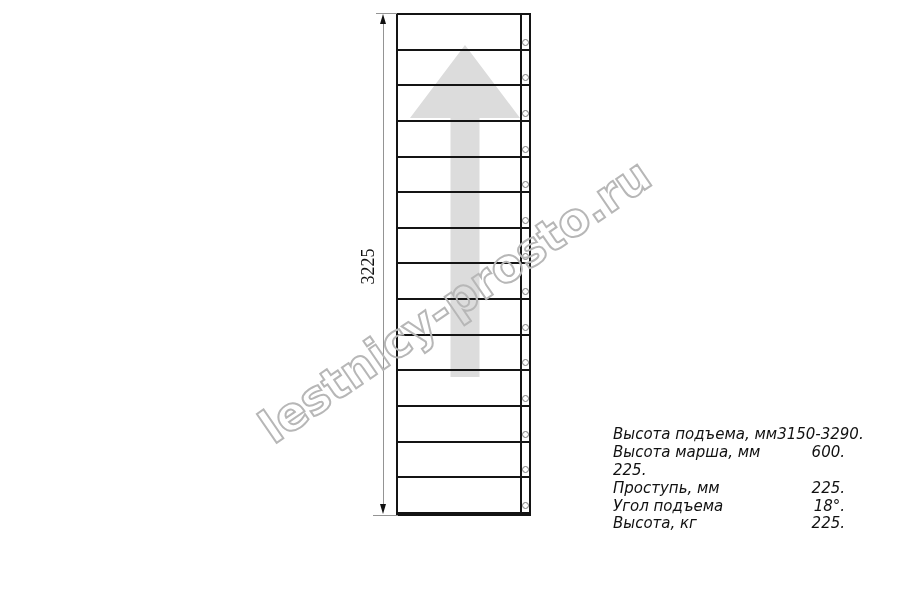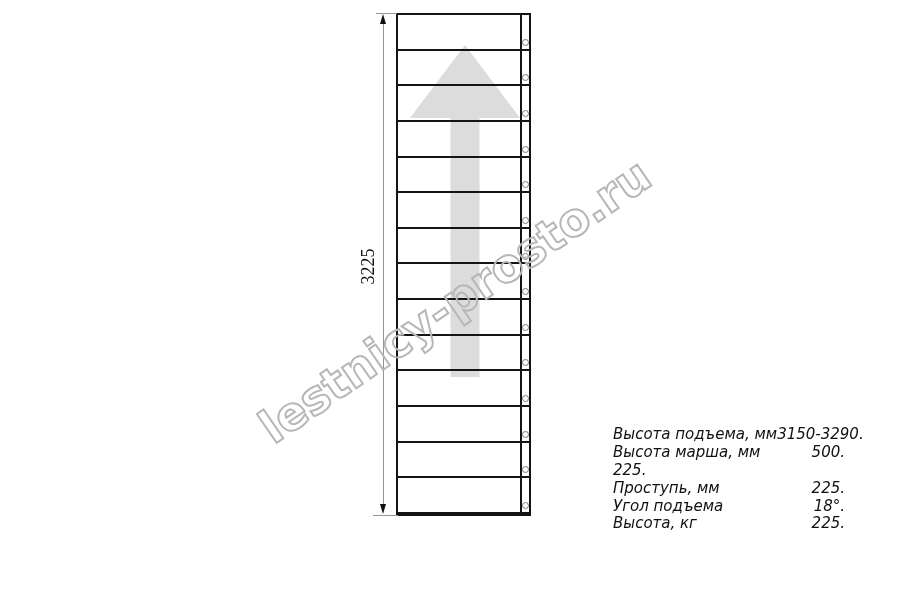--- a/index.html
+++ b/index.html
@@ -206,21 +206,21 @@
 
   <div class="watermark">lestnicy-prosto.ru</div>
 
   <div class="specs">
     <div class="spec-row">
       <span class="spec-label">Высота подъема, мм</span>
       <span class="spec-value">3150-3290.</span>
     </div>
     <div class="spec-row">
       <span class="spec-label">Высота марша, мм</span>
-      <span class="spec-value">500.</span>
+      <span class="spec-value">600.</span>
     </div>
     <div class="spec-row">
       <span class="spec-value">225.</span>
     </div>
     <div class="spec-row">
       <span class="spec-label">Проступь, мм</span>
       <span class="spec-value">225.</span>
     </div>
     <div class="spec-row">
       <span class="spec-label">Угол подъема</span>

